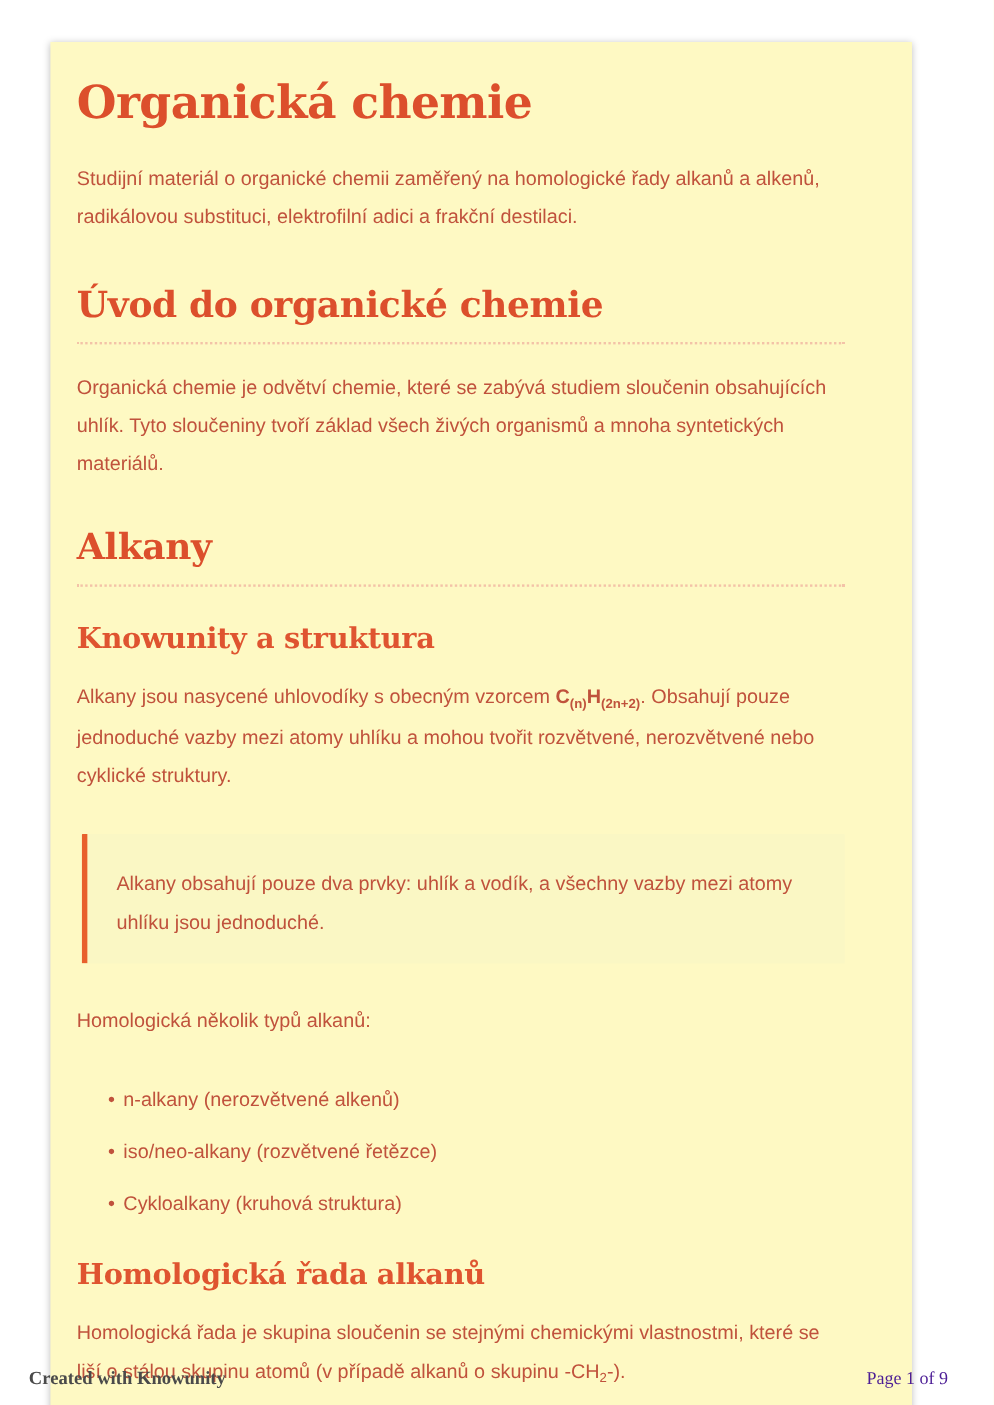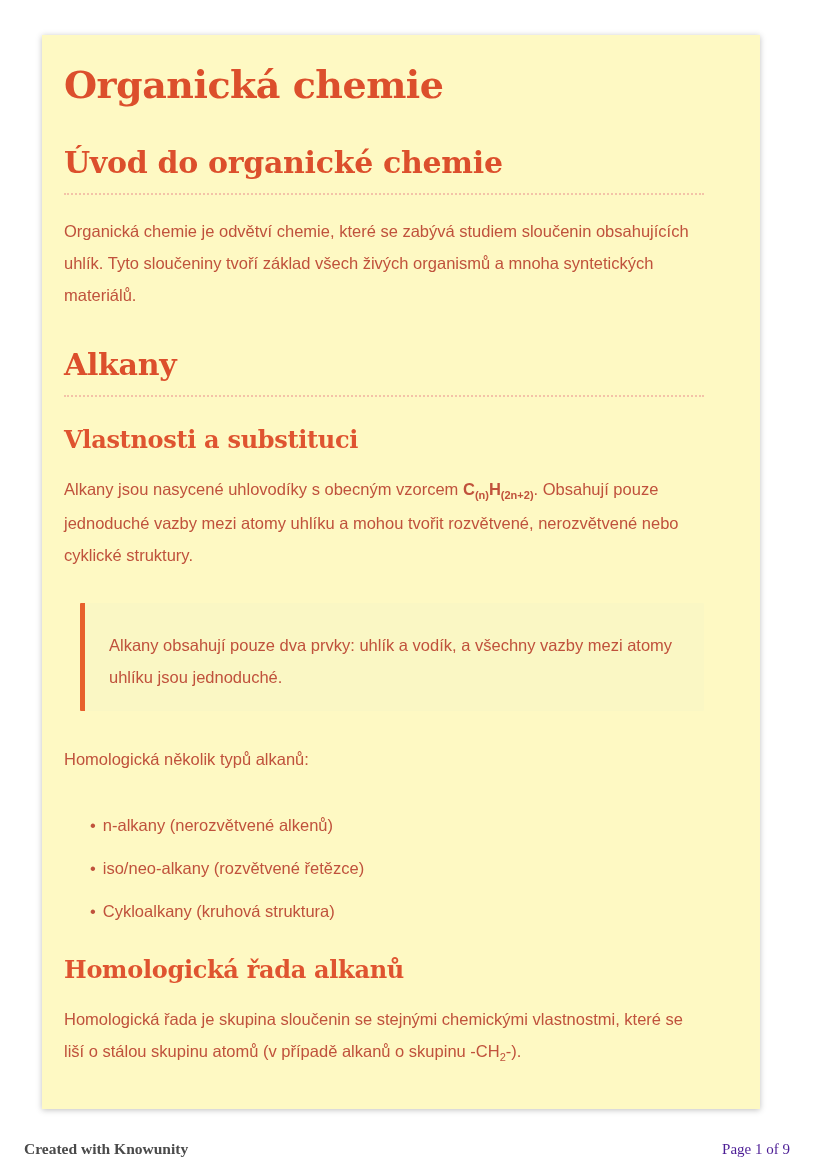--- a/index.html
+++ b/index.html
@@ -59,21 +59,21 @@
   .sub {
     font-size: 11px;
     font-weight: bold;
     position: relative;
     bottom: -4px;
   }
   .callout {
     background: #FAF7C4;
     border-left: 5px solid #E8602C;
     padding: 26px 26px 18px 24px;
-    margin: 32px 0 32px 16px;
+    margin: 32px 0 32px 4px;
     border-radius: 1px;
   }
   .callout .callout-text {
     font-size: 16.5px;
     line-height: 32px;
     color: #C0523C;
   }
   ul.type-list {
     list-style: none;
     margin: 34px 0 8px 0;
@@ -110,28 +110,29 @@
     color: #4c1d95;
   }
 </style>
 </head>
 <body>
 
 <div class="page-card">
 
   <h1 class="doc-title">Organická chemie</h1>
 
+  <p class="body-text intro">Studijní materiál o organické chemii zaměřený na homologické řady alkanů a alkenů, radikálovou substituci, elektrofilní adici a frakční destilaci.</p>
 
   <h2 class="section-heading">Úvod do organické chemie</h2>
 
   <p class="body-text">Organická chemie je odvětví chemie, které se zabývá studiem sloučenin obsahujících uhlík. Tyto sloučeniny tvoří základ všech živých organismů a mnoha syntetických materiálů.</p>
 
   <h2 class="section-heading">Alkany</h2>
 
-  <h3 class="sub-heading">Vlastnosti a substituci</h3>
+  <h3 class="sub-heading">Knowunity a struktura</h3>
 
   <p class="body-text"><span>Alkany jsou nasycené uhlovodíky s obecným vzorcem </span><span class="formula"><span>C</span><span class="sub">(n)</span><span>H</span><span class="sub">(2n+2)</span></span><span>. Obsahují pouze jednoduché vazby mezi atomy uhlíku a mohou tvořit rozvětvené, nerozvětvené nebo cyklické struktury.</span></p>
 
   <div class="callout">
     <div class="callout-text">Alkany obsahují pouze dva prvky: uhlík a vodík, a všechny vazby mezi atomy uhlíku jsou jednoduché.</div>
   </div>
 
   <p class="body-text">Homologická několik typů alkanů:</p>
 
   <ul class="type-list">

